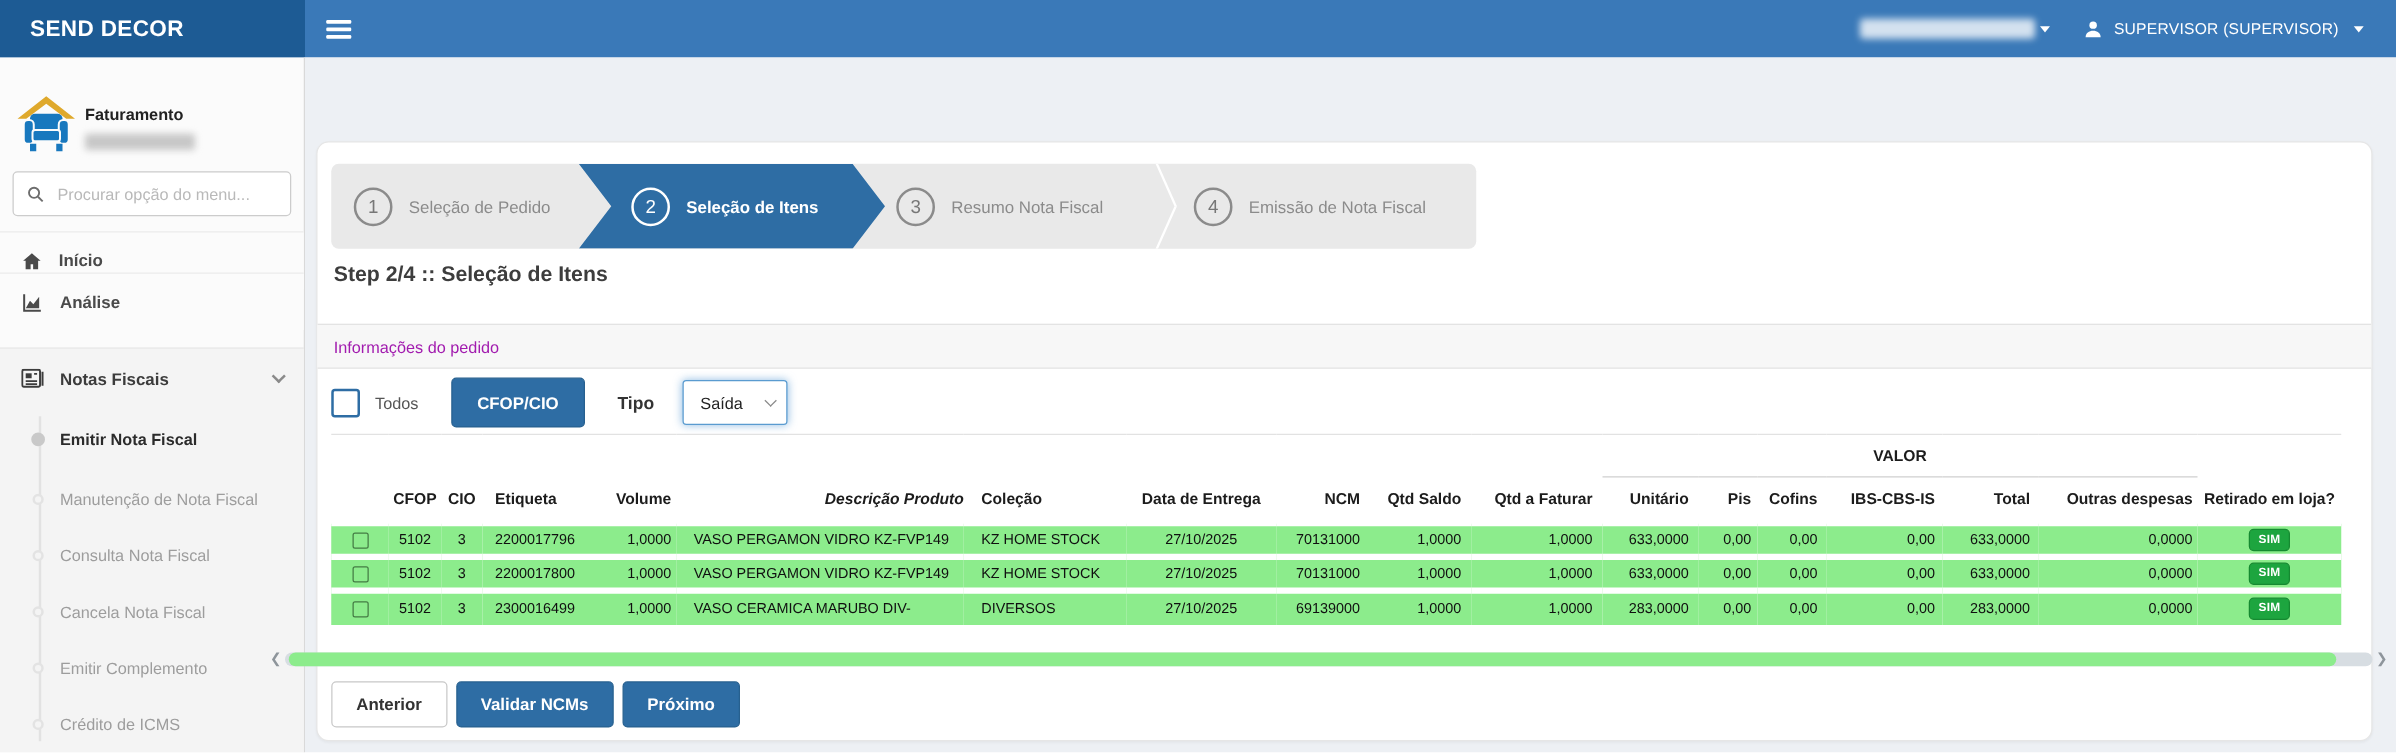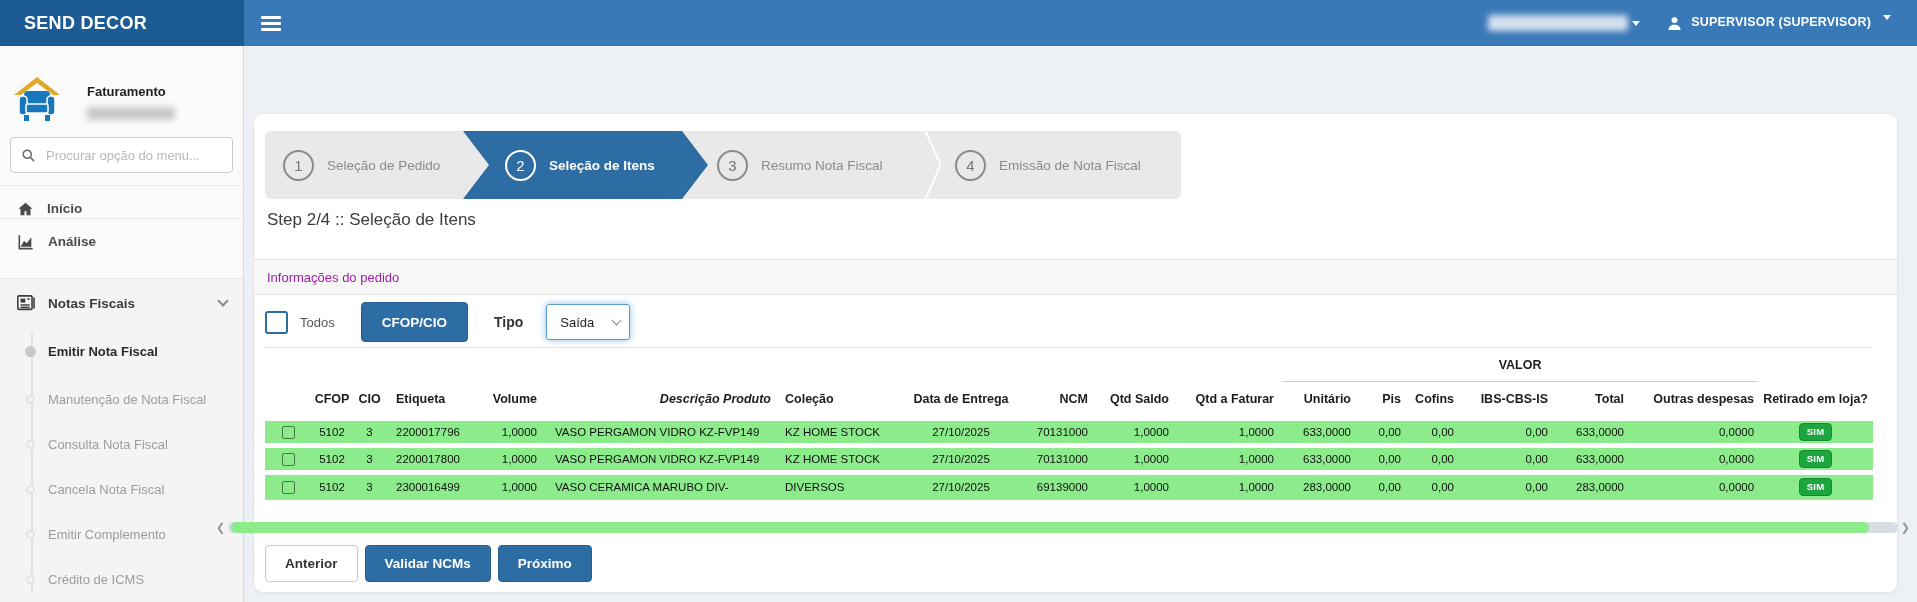--- a/index.html
+++ b/index.html
@@ -9,28 +9,28 @@
   *{margin:0;padding:0;box-sizing:border-box;}
   html,body{width:1917px;height:602px;overflow:hidden;font-family:"Liberation Sans",sans-serif;background:#fff;}
   .app{position:relative;width:1917px;height:602px;}
 
   
   .navbar{position:absolute;left:0;top:0;width:1917px;height:46px;background:var(--navbar-blue);display:flex;align-items:stretch;}
   .brand{width:244px;height:46px;background:var(--brand-dark);color:#fff;font-size:18px;font-weight:bold;display:flex;align-items:center;padding-left:24px;letter-spacing:.3px;}
   .hamburger{width:54px;height:46px;display:flex;flex-direction:column;justify-content:center;align-items:center;gap:3px;cursor:pointer;}
   .hamburger i{display:block;width:20px;height:3px;background:#fff;border-radius:1px;}
   .nav-right{margin-left:auto;display:flex;align-items:center;gap:26px;padding-right:26px;}
-  .nav-user{display:flex;gap:8px;color:#fff;font-size:12.5px;font-weight:bold;letter-spacing:.2px;cursor:pointer;}
+  .nav-user{display:flex;align-items:center;gap:8px;color:#fff;font-size:12.5px;font-weight:normal;letter-spacing:.2px;cursor:pointer;}
   .caret{width:0;height:0;border-left:4px solid transparent;border-right:4px solid transparent;border-top:5px solid #fff;display:inline-block;margin-left:4px;}
   .redacted-nav{width:140px;height:16px;border-radius:3px;background:rgba(255,255,255,.78);filter:blur(3px);}
   .nav-store{display:flex;align-items:center;cursor:pointer;}
 
   
   .sidebar{position:absolute;left:0;top:46px;width:244px;height:556px;background:#fbfbfb;border-right:1px solid #d9d9d9;}
-  .side-logo{position:absolute;left:12px;top:28px;display:flex;gap:25px;}
+  .side-logo{position:absolute;left:12px;top:28px;display:flex;gap:6px;}
   .logo-ic{width:50px;height:52px;}
   .side-app{padding-top:10px;}
   .side-app .t{font-size:13px;font-weight:bold;color:#222;}
   .redacted-side{margin-top:8px;width:88px;height:13px;border-radius:2px;background:#c7c7c7;filter:blur(3px);}
   .side-search{position:absolute;left:10px;top:91px;width:223px;height:36px;border:1px solid #ccc;border-radius:4px;background:#fff;display:flex;align-items:center;padding:0 10px;gap:10px;}
   .side-search input{border:0;outline:0;flex:1;font-size:13px;color:#0c4a6e;font-family:"Liberation Sans",sans-serif;background:transparent;}
   .side-search input::placeholder{color:#b9b9b9;}
   .side-item{position:absolute;left:0;width:243px;height:46px;display:flex;align-items:center;gap:13px;padding-left:17px;border-top:1px solid #ececec;font-size:13.5px;font-weight:bold;color:#4a4a4a;cursor:pointer;background:#fbfbfb;}
   .nf-block{position:absolute;left:0;top:232px;width:243px;height:324px;background:#f4f4f4;border-top:1px solid #e7e7e7;}
   .nf-head{height:48px;display:flex;align-items:center;gap:12px;padding-left:17px;font-size:13.5px;font-weight:bold;color:#3c3c3c;cursor:pointer;}
@@ -57,21 +57,21 @@
   .wstep{position:absolute;top:0;height:68px;display:flex;align-items:center;gap:13px;cursor:pointer;}
   .wcircle{width:31px;height:31px;border:2px solid #8b8b8b;border-radius:50%;display:flex;align-items:center;justify-content:center;font-size:15px;color:#777;}
   .wlabel{font-size:13.5px;color:#8b8b8b;}
   .wstep.active .wcircle{border-color:#fff;color:#fff;}
   .wstep.active .wlabel{color:#fff;font-weight:bold;}
   .wsep{position:absolute;top:0;height:68px;width:14px;}
   .wsep::before,.wsep::after{content:'';position:absolute;left:6px;width:2px;height:34px;background:#fff;}
   .wsep::before{top:0;transform:skewX(24deg);}
   .wsep::after{bottom:0;transform:skewX(-24deg);}
 
-  .step-title{position:absolute;left:13px;top:96px;font-size:17px;font-weight:normal;color:#3d3d3d;}
+  .step-title{position:absolute;left:13px;top:96px;font-size:17px;font-weight:bold;color:#3d3d3d;}
   .info-bar{position:absolute;left:0;top:145px;width:1643px;height:36px;background:#f7f7f7;border-top:1px solid #e3e3e3;border-bottom:1px solid #e3e3e3;display:flex;align-items:center;padding-left:13px;font-size:13px;color:#a21caf;}
 
   .controls{position:absolute;left:11px;top:184px;height:48px;display:flex;align-items:center;}
   .cb-todos{width:23px;height:23px;border:2px solid var(--accent);border-radius:3px;background:#fff;cursor:pointer;}
   .todos-lbl{font-size:13px;color:#555;margin-left:12px;}
   .btn-cfop{margin-left:26px;height:40px;padding:0 20px;background:var(--accent);border:1px solid #27608f;color:#fff;font-weight:bold;font-size:13.5px;border-radius:4px;cursor:pointer;font-family:"Liberation Sans",sans-serif;}
   .tipo-lbl{margin-left:26px;font-size:14px;font-weight:bold;color:#333;}
   .sel-wrap{position:relative;margin-left:23px;}
   .sel-tipo{appearance:none;-webkit-appearance:none;width:84px;height:36px;border:1px solid #5a9bd0;border-radius:3px;box-shadow:0 0 7px rgba(82,150,210,.65);font-size:13px;color:#222;padding-left:13px;background:#fff;font-family:"Liberation Sans",sans-serif;cursor:pointer;}
   .sel-wrap .sc{position:absolute;right:10px;top:13px;width:7px;height:7px;border-right:1.6px solid #888;border-bottom:1.6px solid #888;transform:rotate(45deg);pointer-events:none;}

